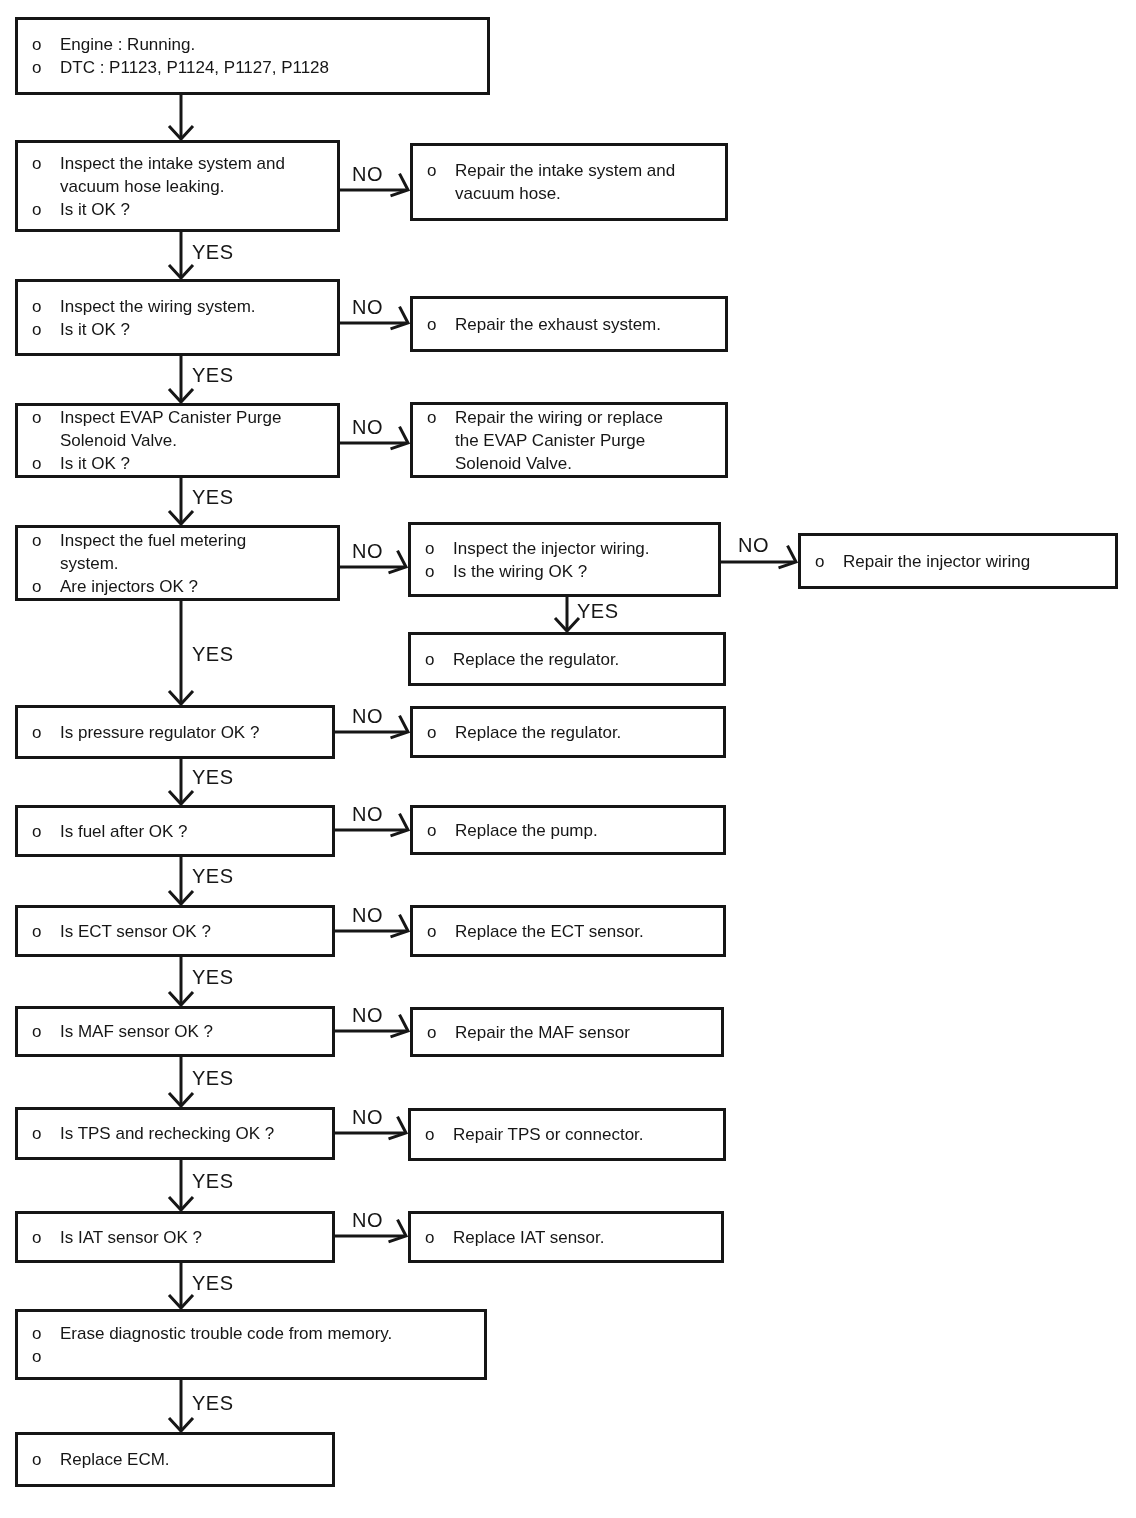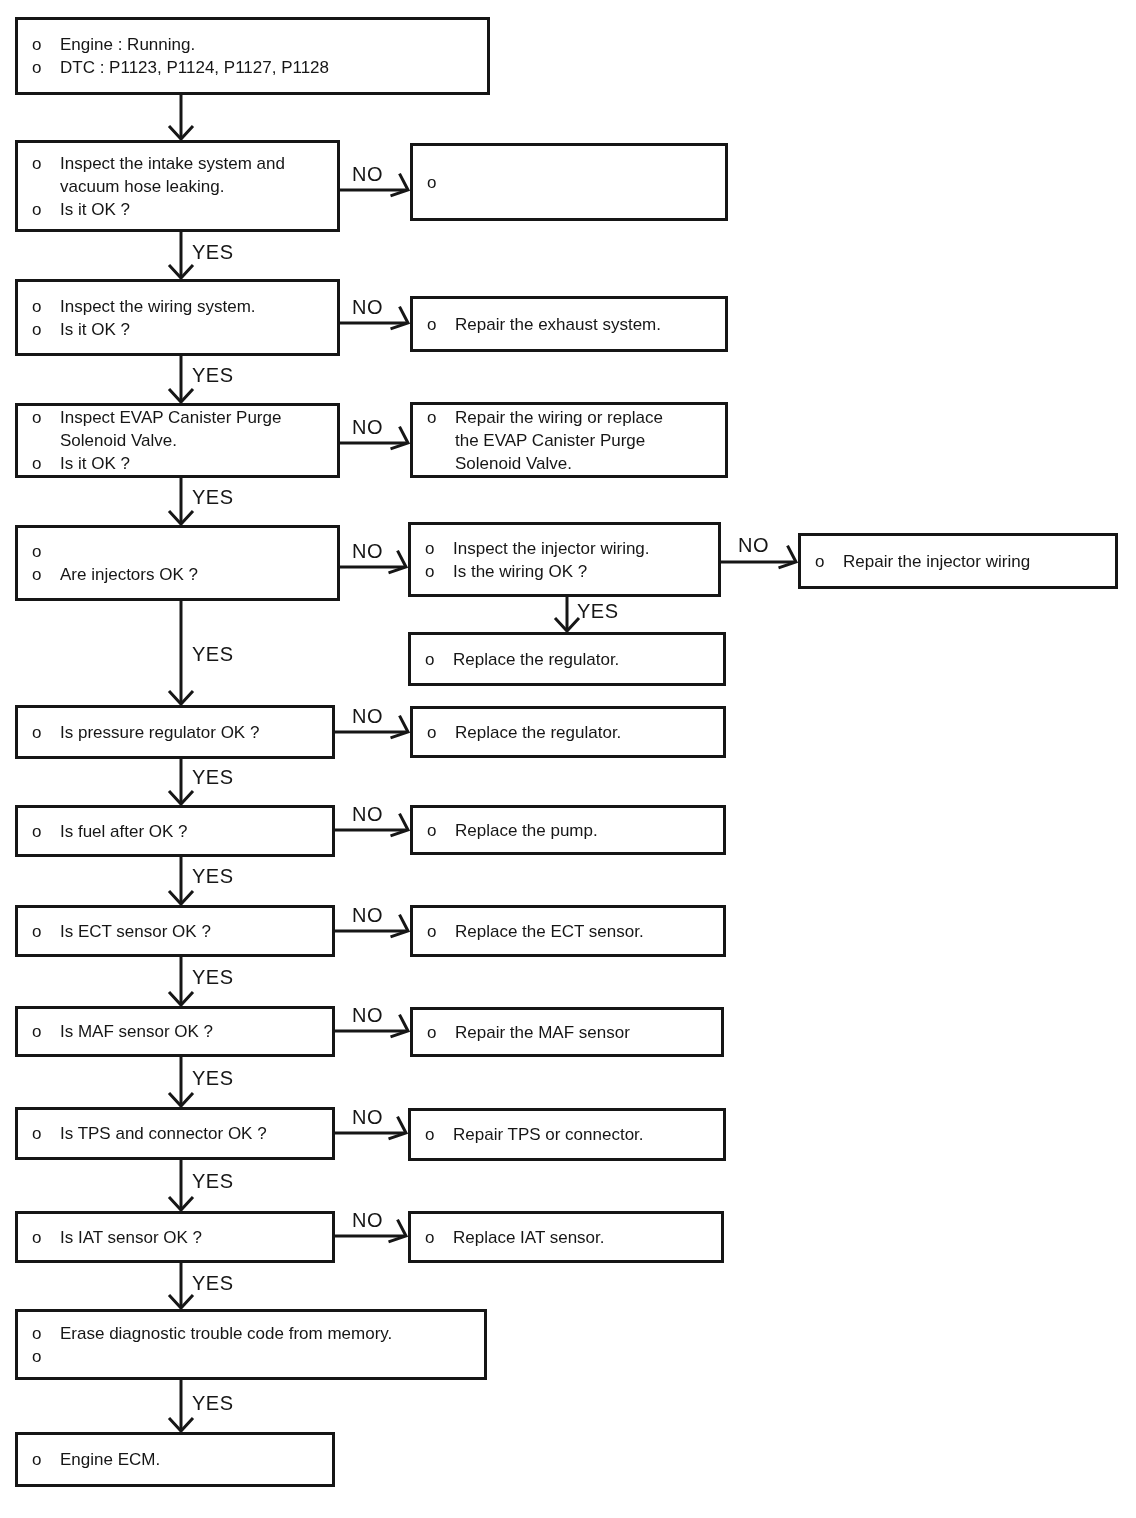--- a/index.html
+++ b/index.html
@@ -138,20 +138,22 @@
       </div>
     <div class="row">
         <span class="b">o</span>
         <span class="t">Is it OK ?</span>
       </div>
   </div>
 
   <div class="node" style="left:410px;top:143px;width:318px;height:78px">
     <div class="row">
         <span class="b">o</span>
+        <span class="t">Repair the intake system and
+vacuum hose.</span>
       </div>
   </div>
 
   <div class="node" style="left:15px;top:279px;width:325px;height:77px">
     <div class="row">
         <span class="b">o</span>
         <span class="t">Inspect the wiring system.</span>
       </div>
     <div class="row">
         <span class="b">o</span>
@@ -183,20 +185,22 @@
         <span class="b">o</span>
         <span class="t">Repair the wiring or replace
 the EVAP Canister Purge
 Solenoid Valve.</span>
       </div>
   </div>
 
   <div class="node" style="left:15px;top:525px;width:325px;height:76px">
     <div class="row">
         <span class="b">o</span>
+        <span class="t">Inspect the fuel metering
+system.</span>
       </div>
     <div class="row">
         <span class="b">o</span>
         <span class="t">Are injectors OK ?</span>
       </div>
   </div>
 
   <div class="node" style="left:408px;top:522px;width:313px;height:75px">
     <div class="row">
         <span class="b">o</span>
@@ -274,21 +278,21 @@
   <div class="node" style="left:410px;top:1007px;width:314px;height:50px">
     <div class="row">
         <span class="b">o</span>
         <span class="t">Repair the MAF sensor</span>
       </div>
   </div>
 
   <div class="node" style="left:15px;top:1107px;width:320px;height:53px">
     <div class="row">
         <span class="b">o</span>
-        <span class="t">Is TPS and connector OK ?</span>
+        <span class="t">Is TPS and rechecking OK ?</span>
       </div>
   </div>
 
   <div class="node" style="left:408px;top:1108px;width:318px;height:53px">
     <div class="row">
         <span class="b">o</span>
         <span class="t">Repair TPS or connector.</span>
       </div>
   </div>
 
@@ -312,21 +316,21 @@
         <span class="t">Erase diagnostic trouble code from memory.</span>
       </div>
     <div class="row">
         <span class="b">o</span>
       </div>
   </div>
 
   <div class="node" style="left:15px;top:1432px;width:320px;height:55px">
     <div class="row">
         <span class="b">o</span>
-        <span class="t">Engine ECM.</span>
+        <span class="t">Replace ECM.</span>
       </div>
   </div>
 
   <span class="lbl" style="left:192px;top:241px">YES</span>
   <span class="lbl" style="left:192px;top:364px">YES</span>
   <span class="lbl" style="left:192px;top:486px">YES</span>
   <span class="lbl" style="left:192px;top:643px">YES</span>
   <span class="lbl" style="left:192px;top:766px">YES</span>
   <span class="lbl" style="left:192px;top:865px">YES</span>
   <span class="lbl" style="left:192px;top:966px">YES</span>

